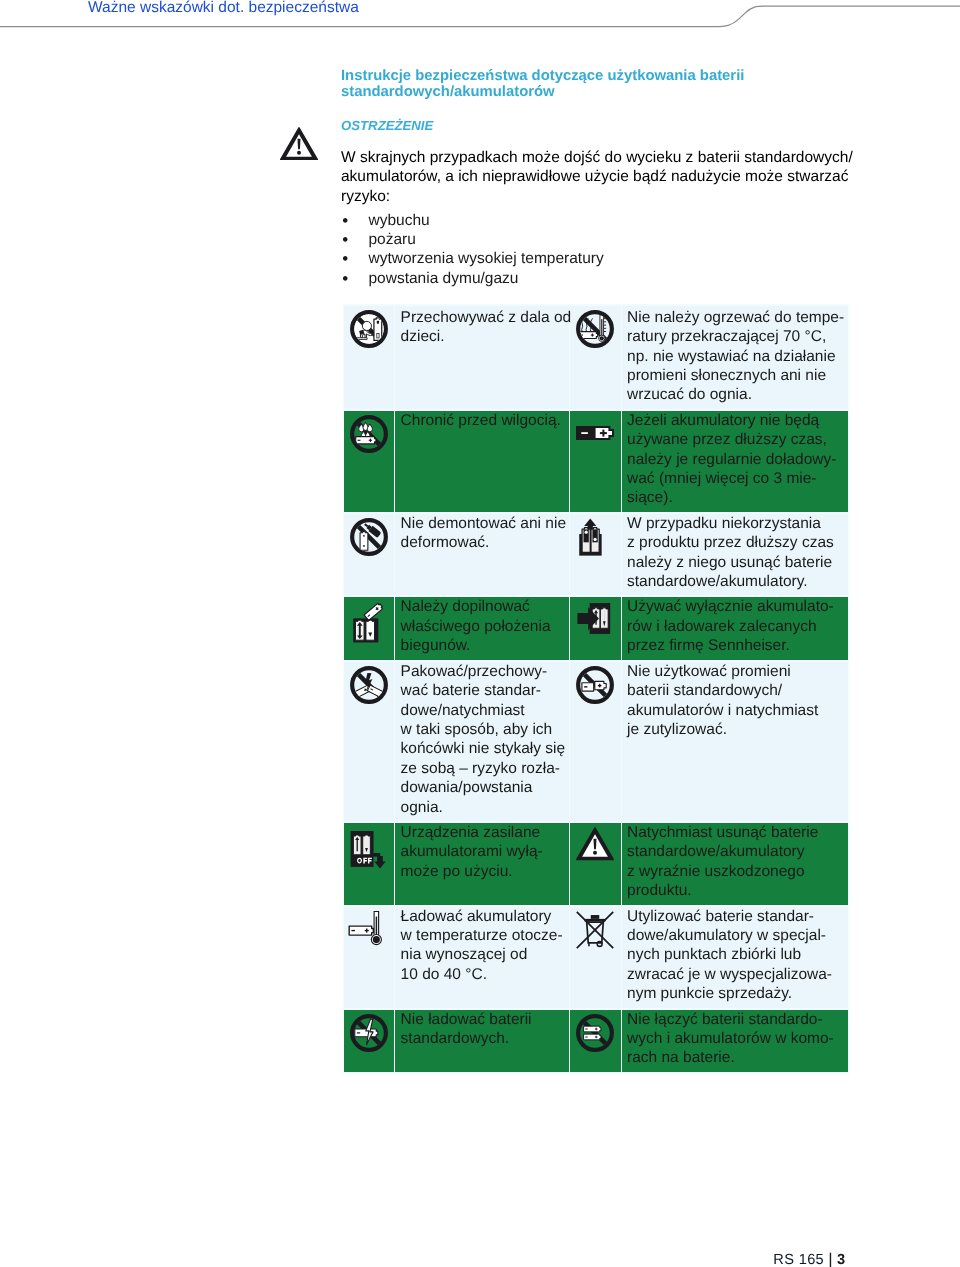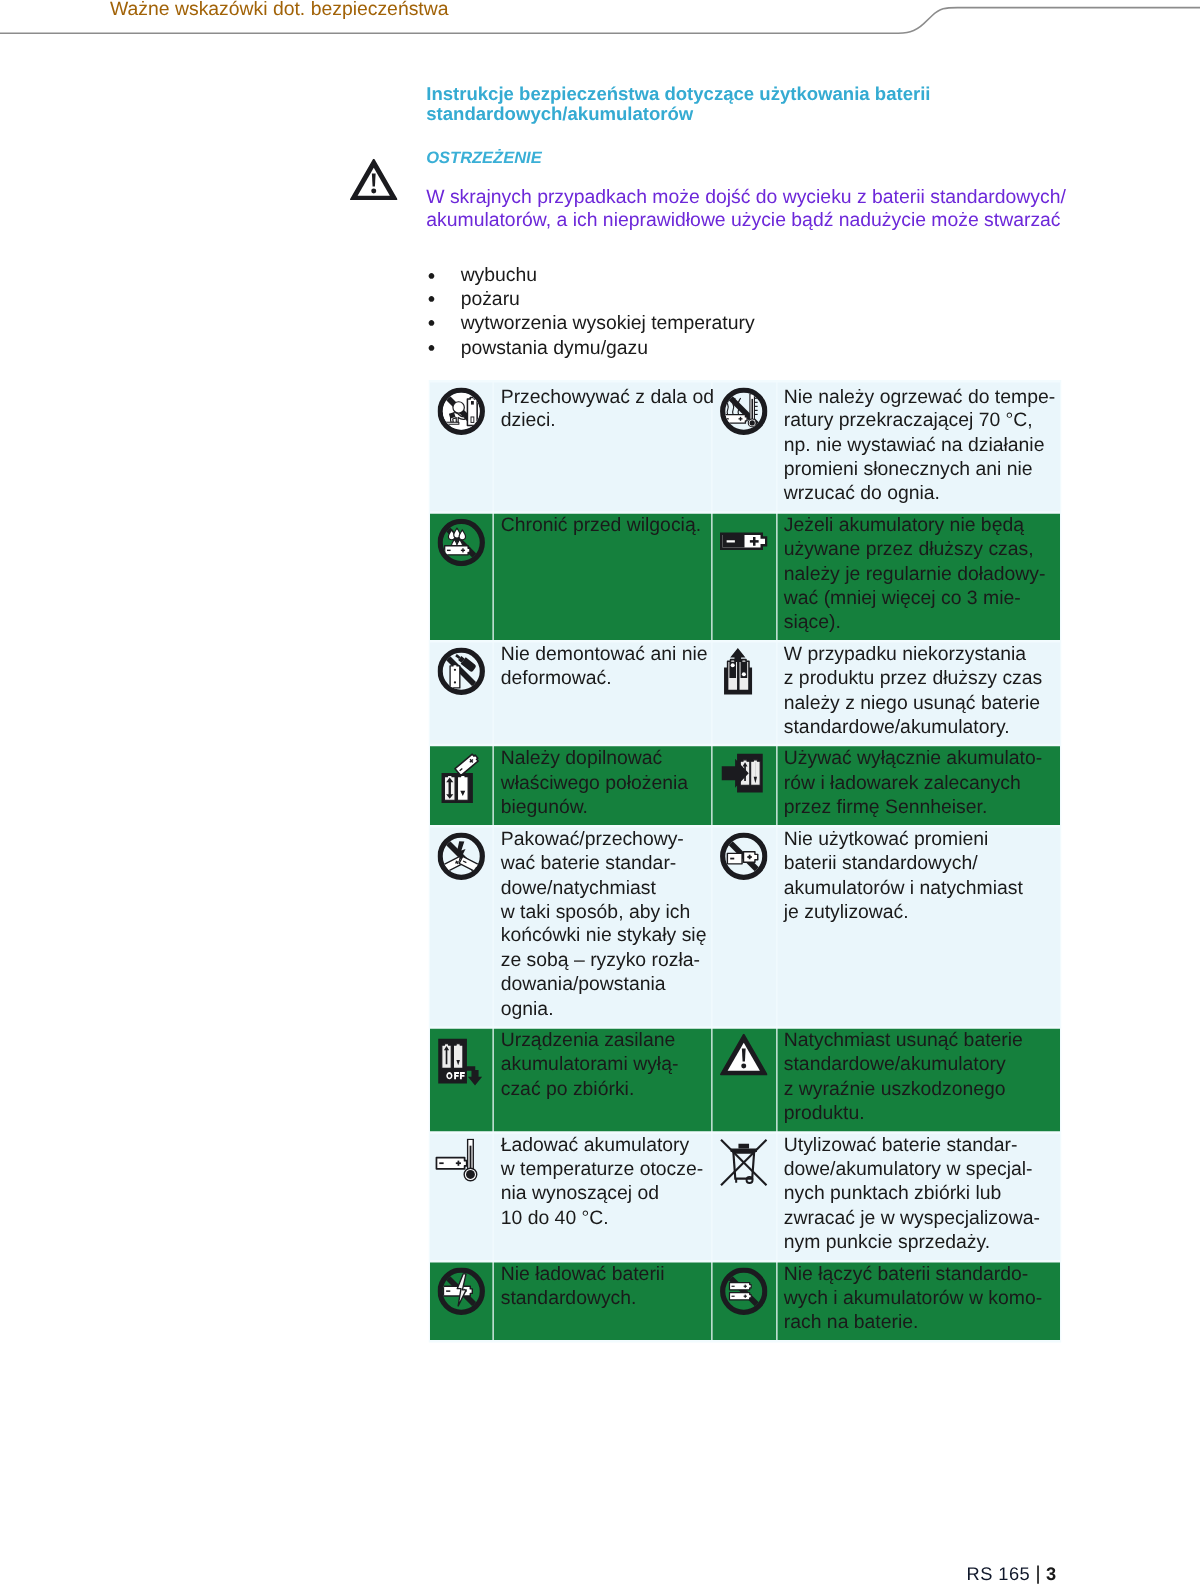--- a/index.html
+++ b/index.html
@@ -6,29 +6,29 @@
   html,body { width:960px; height:1267px; background:#ffffff;
               font-family:"Liberation Sans", sans-serif;
               -webkit-font-smoothing:antialiased; text-rendering:geometricPrecision; }
   .page { position:relative; width:960px; height:1267px; overflow:hidden;
           transform:translateZ(0); }
 
   
   .hdr { position:absolute; left:0; top:0; width:960px; height:40px; }
   .hdr-rule { position:absolute; left:0; top:0; width:960px; height:40px; }
   .hdr-title { position:absolute; left:88px; top:-1px; font-size:15.5px;
-               color:#a16207; white-space:nowrap; }
+               color:#1d4ed8; white-space:nowrap; }
 
   
   .doc-title { position:absolute; left:341px; top:69px; font-size:14.85px; font-weight:bold;
                color:#35abd2; line-height:15.9px; white-space:nowrap; }
   .warn-label { position:absolute; left:341px; top:118.3px; font-size:13.2px; font-weight:bold;
                 color:#3aafd6;font-style:italic; }
   .warn-tri { position:absolute; left:279.5px; top:126.6px; width:38px; height:34px; }
-  .warn-body { position:absolute; left:341px; top:147.6px; font-size:15.5px; color:#6d28d9;
+  .warn-body { position:absolute; left:341px; top:147.6px; font-size:15.5px; color:#000000;
                line-height:19.5px; white-space:nowrap; }
   .bullets { position:absolute; left:341px; top:210.5px; }
   .bullets .b { position:relative; font-size:15.5px; color:#1a1a1a; line-height:19.4px;
                 padding-left:27.5px; white-space:nowrap; }
   .bullets .b .dot { position:absolute; left:1.2px; top:0; font-size:17px; }
 
   
   .tbl { position:absolute; left:343px; top:303.8px; width:506px;
          border-collapse:separate; border-spacing:1.2px 2.2px; table-layout:fixed;
          background:#f2fbfe; }
@@ -70,20 +70,21 @@
   <div class="warn-label">OSTRZEŻENIE</div>
   <div class="warn-tri"><svg width="38" height="33.25" viewBox="0 0 40 35" xmlns="http://www.w3.org/2000/svg">
         <path d="M20 0.9 L39.2 34.2 H0.8 Z" fill="#1b1b1f" stroke="#1b1b1f" stroke-width="1.6" stroke-linejoin="round"></path>
         <path d="M20 7.6 L33.6 31.2 H6.4 Z" fill="#ffffff"></path>
         <path d="M18.4 12.4 h3.2 l-0.62 10.9 h-1.96 z" fill="#1b1b1f"></path>
         <circle cx="20" cy="27.1" r="2.1" fill="#1b1b1f"></circle>
       </svg></div>
   <div class="warn-body">
     <div>W skrajnych przypadkach może dojść do wycieku z baterii standardowych/</div>
     <div>akumulatorów, a ich nieprawidłowe użycie bądź nadużycie może stwarzać</div>
+    <div>ryzyko:</div>
   </div>
   <div class="bullets">
     <div class="b"><span class="dot">•</span><span>wybuchu</span></div>
     <div class="b"><span class="dot">•</span><span>pożaru</span></div>
     <div class="b"><span class="dot">•</span><span>wytworzenia wysokiej temperatury</span></div>
     <div class="b"><span class="dot">•</span><span>powstania dymu/gazu</span></div>
   </div>
   <table class="tbl">
     <colgroup>
         <col class="ci">
@@ -355,21 +356,21 @@
                 <path d="M14.0 32.3 h4.1 v1.5 h-2.5 v1.0 h2.2 v1.4 h-2.2 v2.1 h-1.6 z"></path>
                 <path d="M18.9 32.3 h4.1 v1.5 h-2.5 v1.0 h2.2 v1.4 h-2.2 v2.1 h-1.6 z"></path>
               </g>
               <path d="M21.6 27.4 h10.2 v3.8 h-10.2 z" fill="#1b1b1f"></path>
               <path d="M28.6 30.6 h6.0 v5.6 h3.0 L31.6 43.6 L25.6 36.2 h3.0 z" fill="#1b1b1f"></path>
             </svg>
           </td>
       <td class="cell-txt">
         <div>Urządzenia zasilane</div>
         <div>akumulatorami wyłą-</div>
-        <div>czać po zbiórki.</div>
+        <div>może po użyciu.</div>
       </td>
       <td class="cell-icon">
             <svg width="38" height="33.25" viewBox="0 0 40 35" xmlns="http://www.w3.org/2000/svg">
               <path d="M20 0.9 L39.2 34.2 H0.8 Z" fill="#1b1b1f" stroke="#1b1b1f" stroke-width="1.6" stroke-linejoin="round"></path>
               <path d="M20 7.6 L33.6 31.2 H6.4 Z" fill="#ffffff"></path>
               <path d="M18.4 12.4 h3.2 l-0.62 10.9 h-1.96 z" fill="#1b1b1f"></path>
               <circle cx="20" cy="27.1" r="2.1" fill="#1b1b1f"></circle>
             </svg>
           </td>
       <td class="cell-txt">

